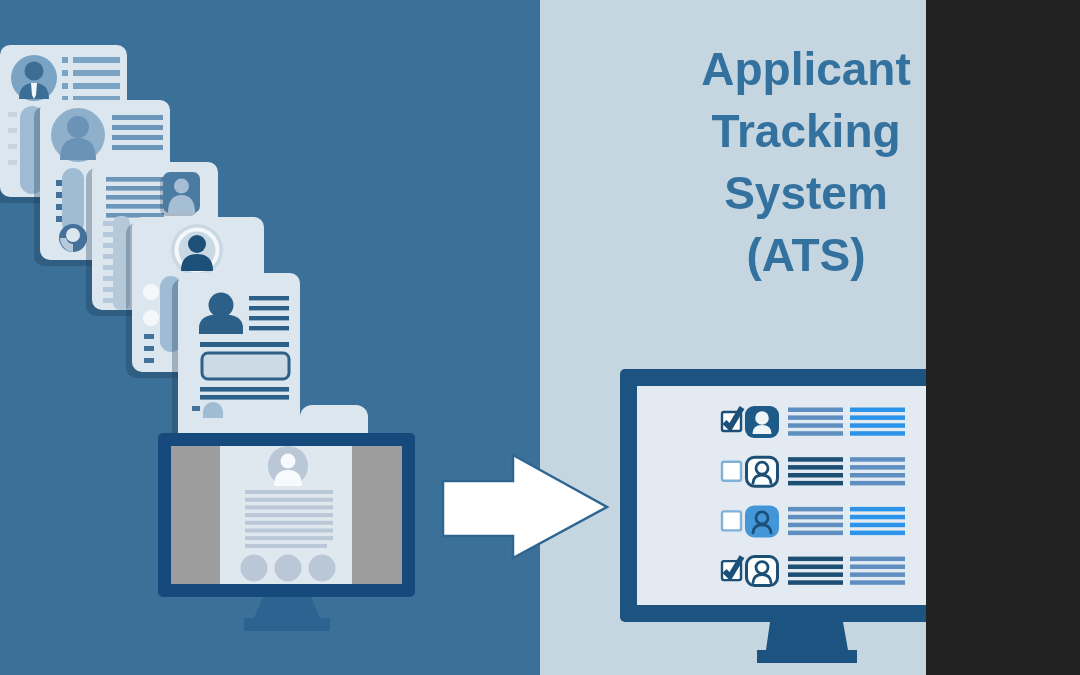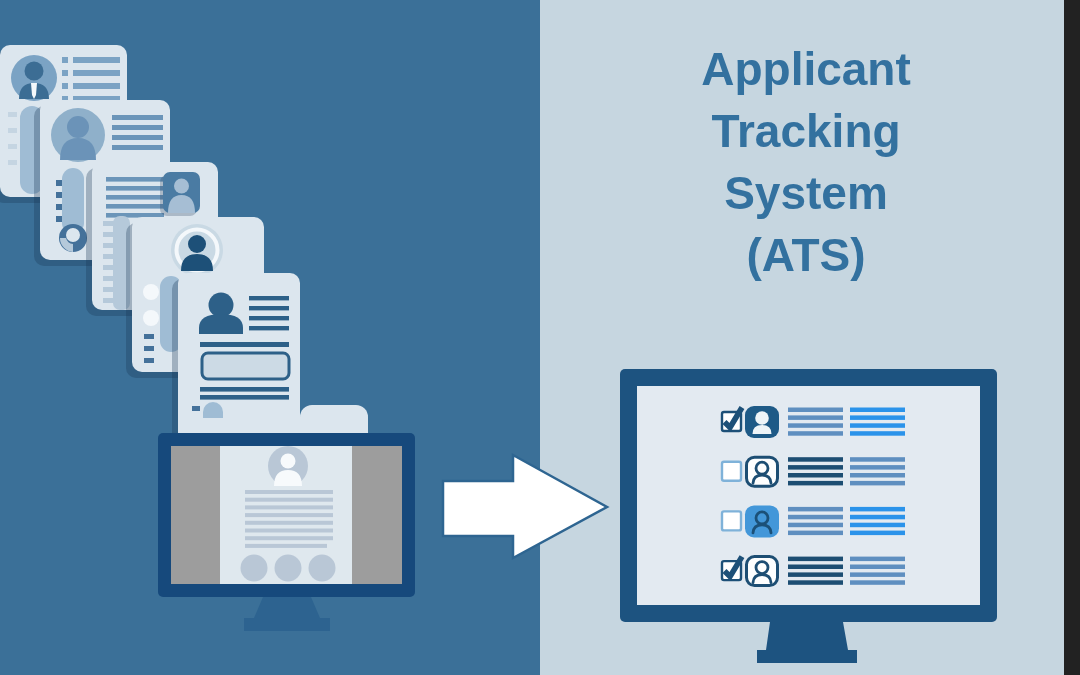--- a/index.html
+++ b/index.html
@@ -1,17 +1,17 @@
 <!DOCTYPE html>
 <html><head>
 <meta charset="utf-8">
 <style>
   html,body{margin:0;padding:0;background:#222;}
   .stage{
-    position:relative;width:1064px;height:675px;overflow:hidden;
+    position:relative;width:926px;height:675px;overflow:hidden;
     font-family:"Liberation Sans", sans-serif;
   }
   .stage svg{position:absolute;left:0;top:0;display:block;}
   .title-text{
     font-family:"Liberation Sans", sans-serif;
     font-weight:bold;
   }
 </style>
 </head>
 <body>

